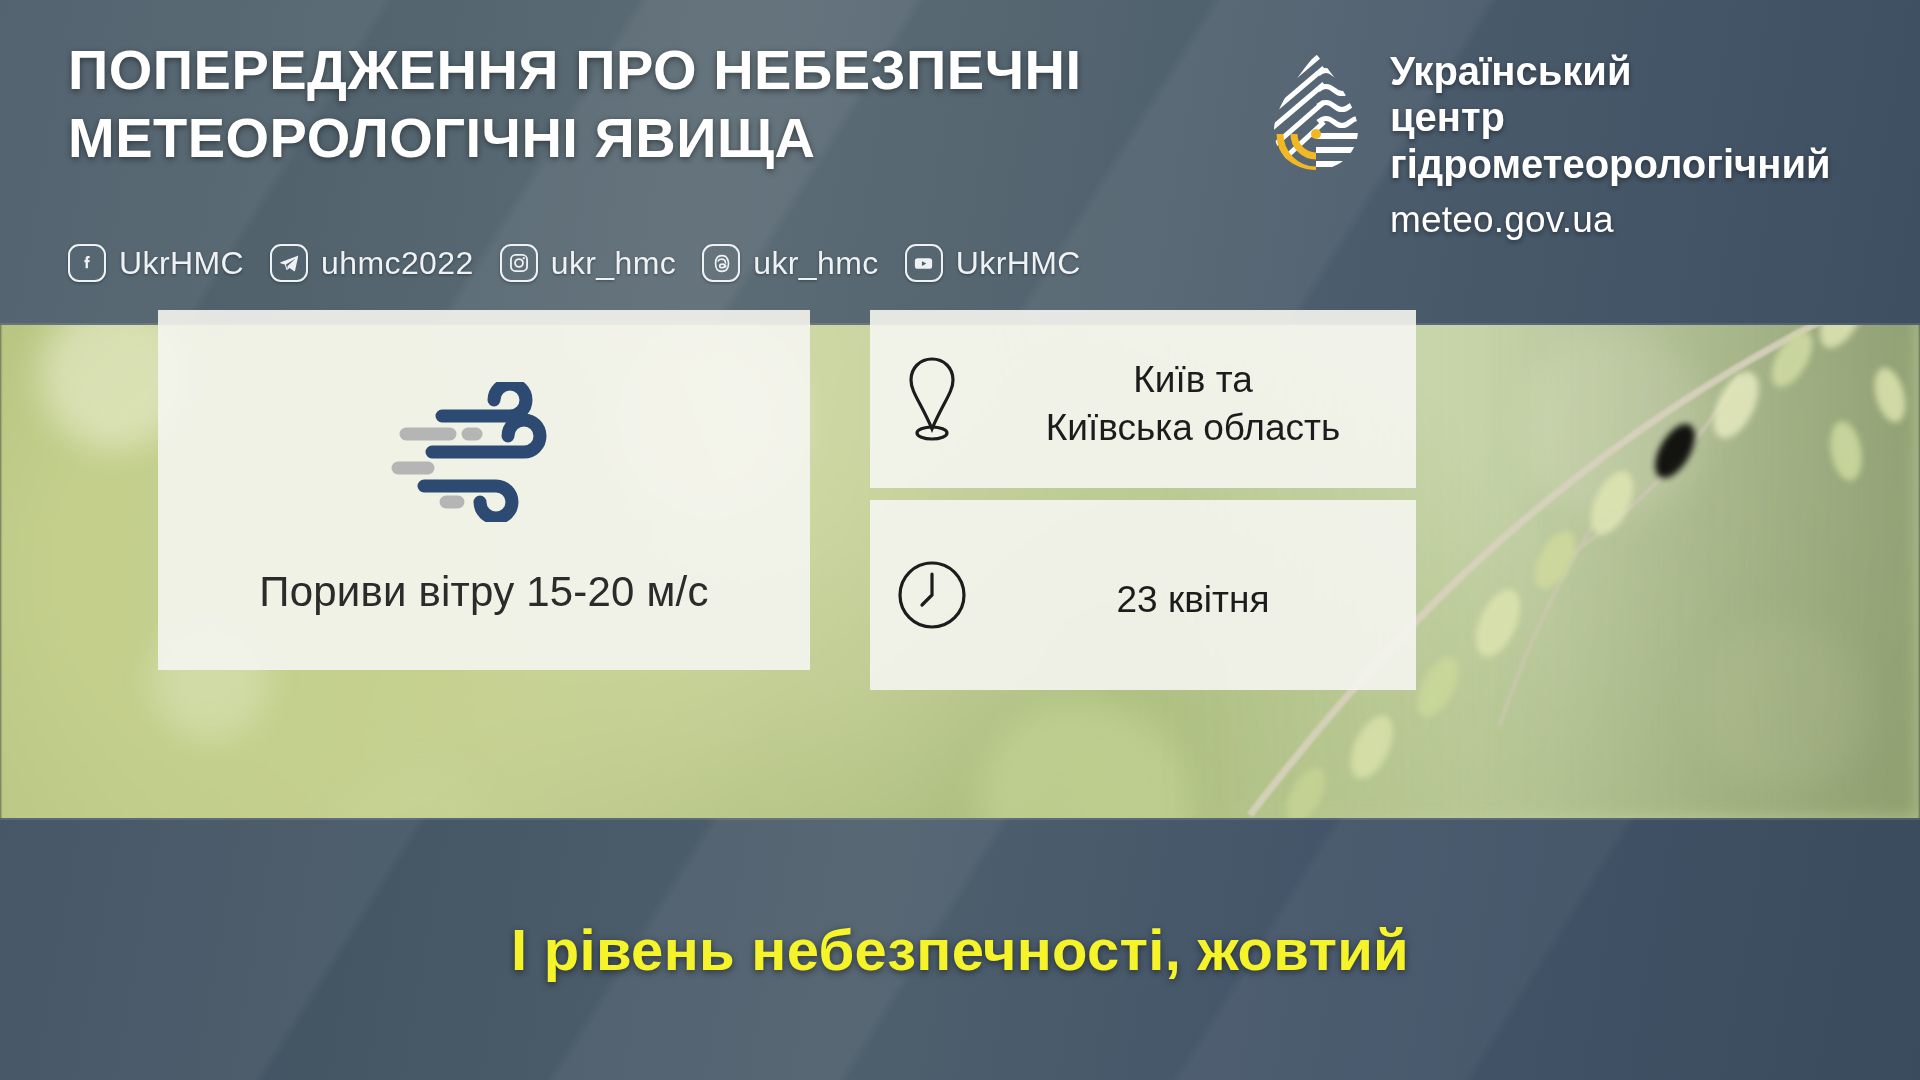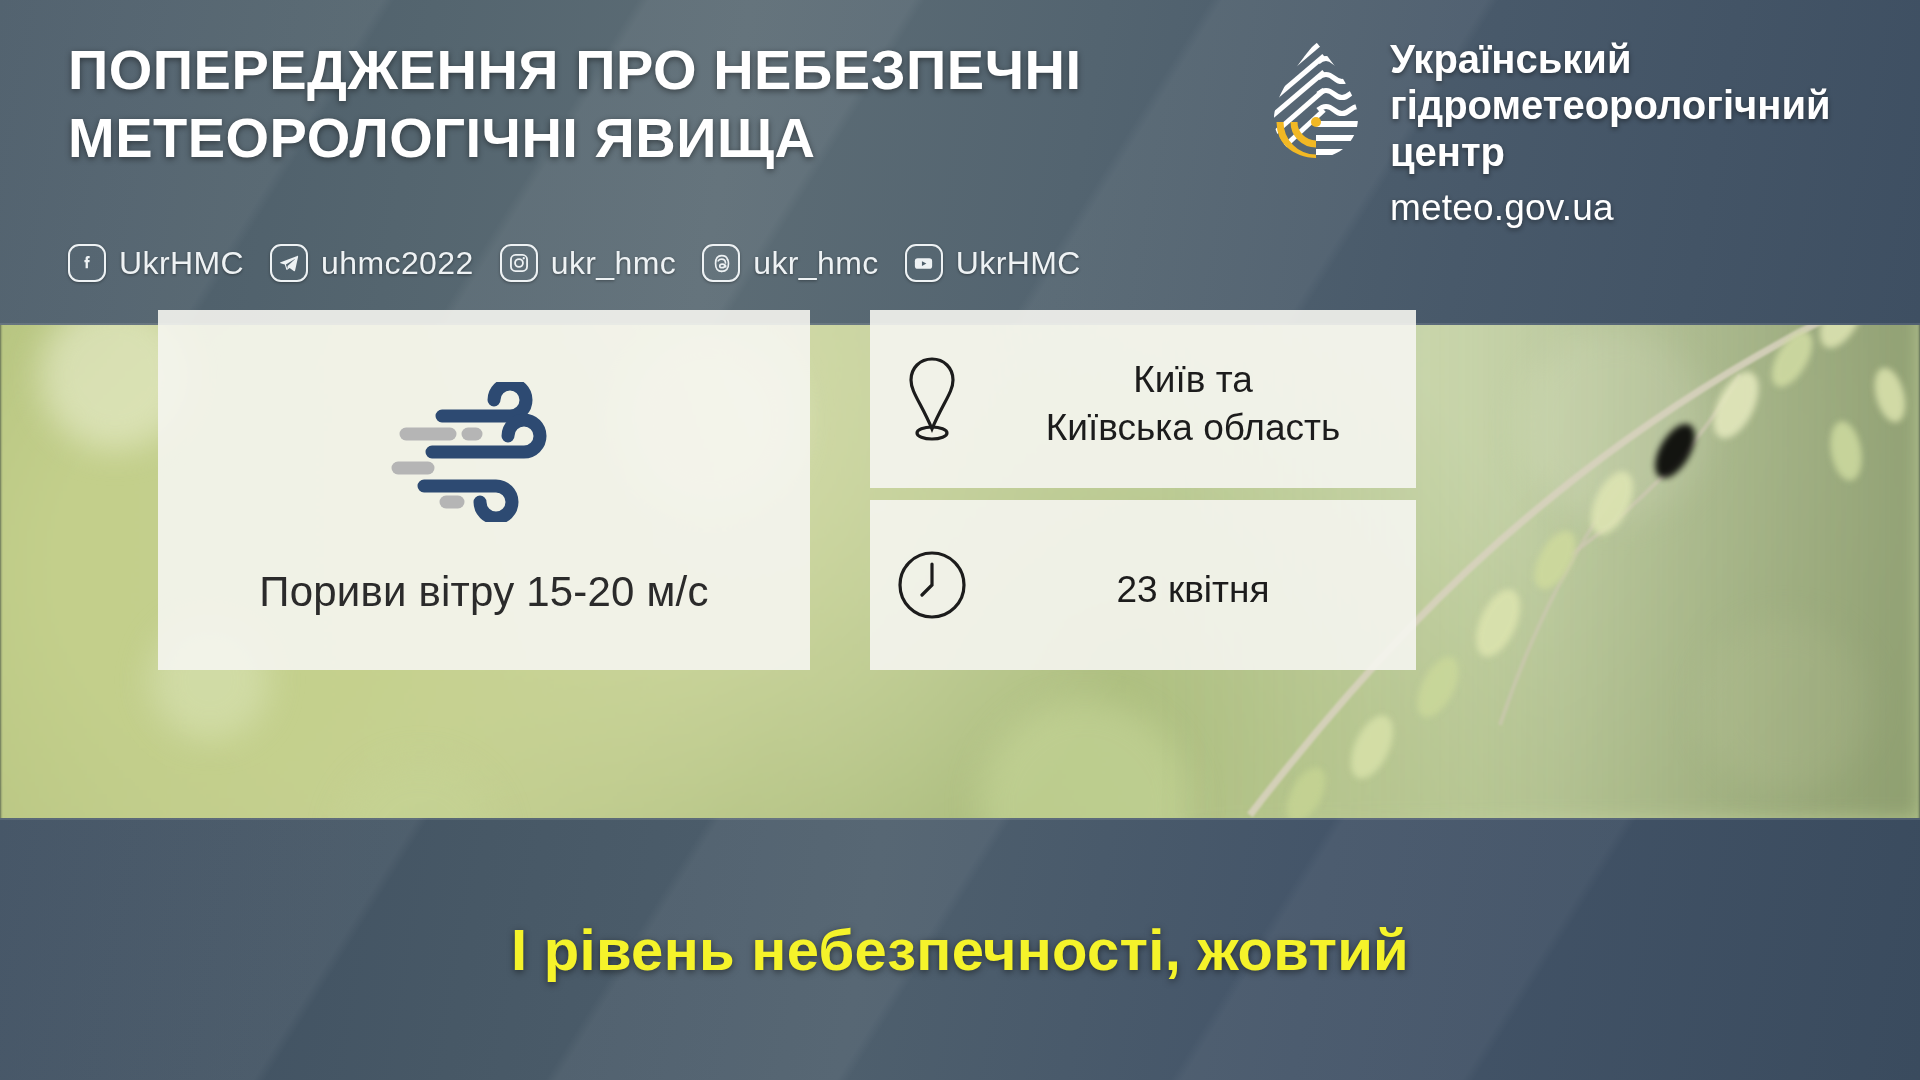--- a/index.html
+++ b/index.html
@@ -76,21 +76,21 @@
     width:38px; height:38px; border:2.6px solid #eef2f4; border-radius:11px;
     display:flex; align-items:center; justify-content:center; flex:0 0 auto;
     box-shadow:0 1px 3px rgba(0,0,0,.35);
   }
   .social .handle {
     margin-left:13px; color:#eef2f4; font-size:32px; letter-spacing:.4px;
     text-shadow:0 1px 3px rgba(0,0,0,.4); white-space:nowrap;
   }
 
   
-  .logo-wrap { position:absolute; left:1268px; top:36px; display:flex; align-items:flex-start; }
+  .logo-wrap { position:absolute; left:1268px; top:48px; display:flex; align-items:flex-start; }
   .logo-mark { width:96px; height:120px; flex:0 0 auto; margin-top:4px; }
   .logo-text { margin-left:26px; }
   .org-name {
     color:#ffffff; font-weight:bold; font-size:40px; line-height:1.16;
     text-shadow:0 2px 5px rgba(0,0,0,.45); white-space:nowrap;
   }
   .org-url {
     color:#ffffff; font-size:37px; margin-top:12px; letter-spacing:.2px;
     text-shadow:0 2px 5px rgba(0,0,0,.45); white-space:nowrap;
   }
@@ -105,21 +105,21 @@
   .card-main .phenomenon {
     margin-top:46px; color:#2b2b2b; font-size:42px; letter-spacing:.2px; white-space:nowrap;
   }
 
   .card-region {
     position:absolute; left:870px; top:310px; width:546px; height:178px;
     background:rgba(245,245,240,.90);
     display:flex; align-items:center;
   }
   .card-date {
-    position:absolute; left:870px; top:500px; width:546px; height:170px;
+    position:absolute; left:870px; top:500px; width:546px; height:190px;
     background:rgba(245,245,240,.90);
     display:flex; align-items:center;
   }
   .side-icon { width:96px; flex:0 0 auto; display:flex; justify-content:center; margin-left:14px; }
   .side-text {
     flex:1; text-align:center; color:#1c1c1c; font-size:37px; line-height:1.28;
     padding-right:10px;
     margin-top:9px;
   }
   .side-text.single { font-size:37px; }
@@ -288,22 +288,22 @@
             <path d="M48 104 A22 22 0 0 1 26 82"></path>
           </g>
           <circle cx="48" cy="82" r="5" fill="#f2b824"></circle>
           <line x1="48" y1="2" x2="48" y2="118" stroke="#3e4f62" stroke-width="0"></line>
         </g>
         <path d="M48 2 C48 2, 90 50, 90 78 C90 101, 71 118, 48 118 C25 118, 6 101, 6 78 C6 50, 48 2, 48 2 Z" fill="none" stroke="none"></path>
       </svg>
 
       <div class="logo-text">
         <div class="org-name">Український</div>
+        <div class="org-name">центр</div>
         <div class="org-name">гідрометеорологічний</div>
-        <div class="org-name">центр</div>
         <div class="org-url">meteo.gov.ua</div>
       </div>
     </div>
   </div>
 
   <div class="card-main">
     <svg class="wind-icon" viewBox="0 0 200 140">
       <g fill="none" stroke="#2d4a72" stroke-width="13" stroke-linecap="round">
         <path d="M58 34 H126 a16 16 0 1 0 -16 -16"></path>
         <path d="M48 70 H140 a16 16 0 1 0 -16 -16"></path>

